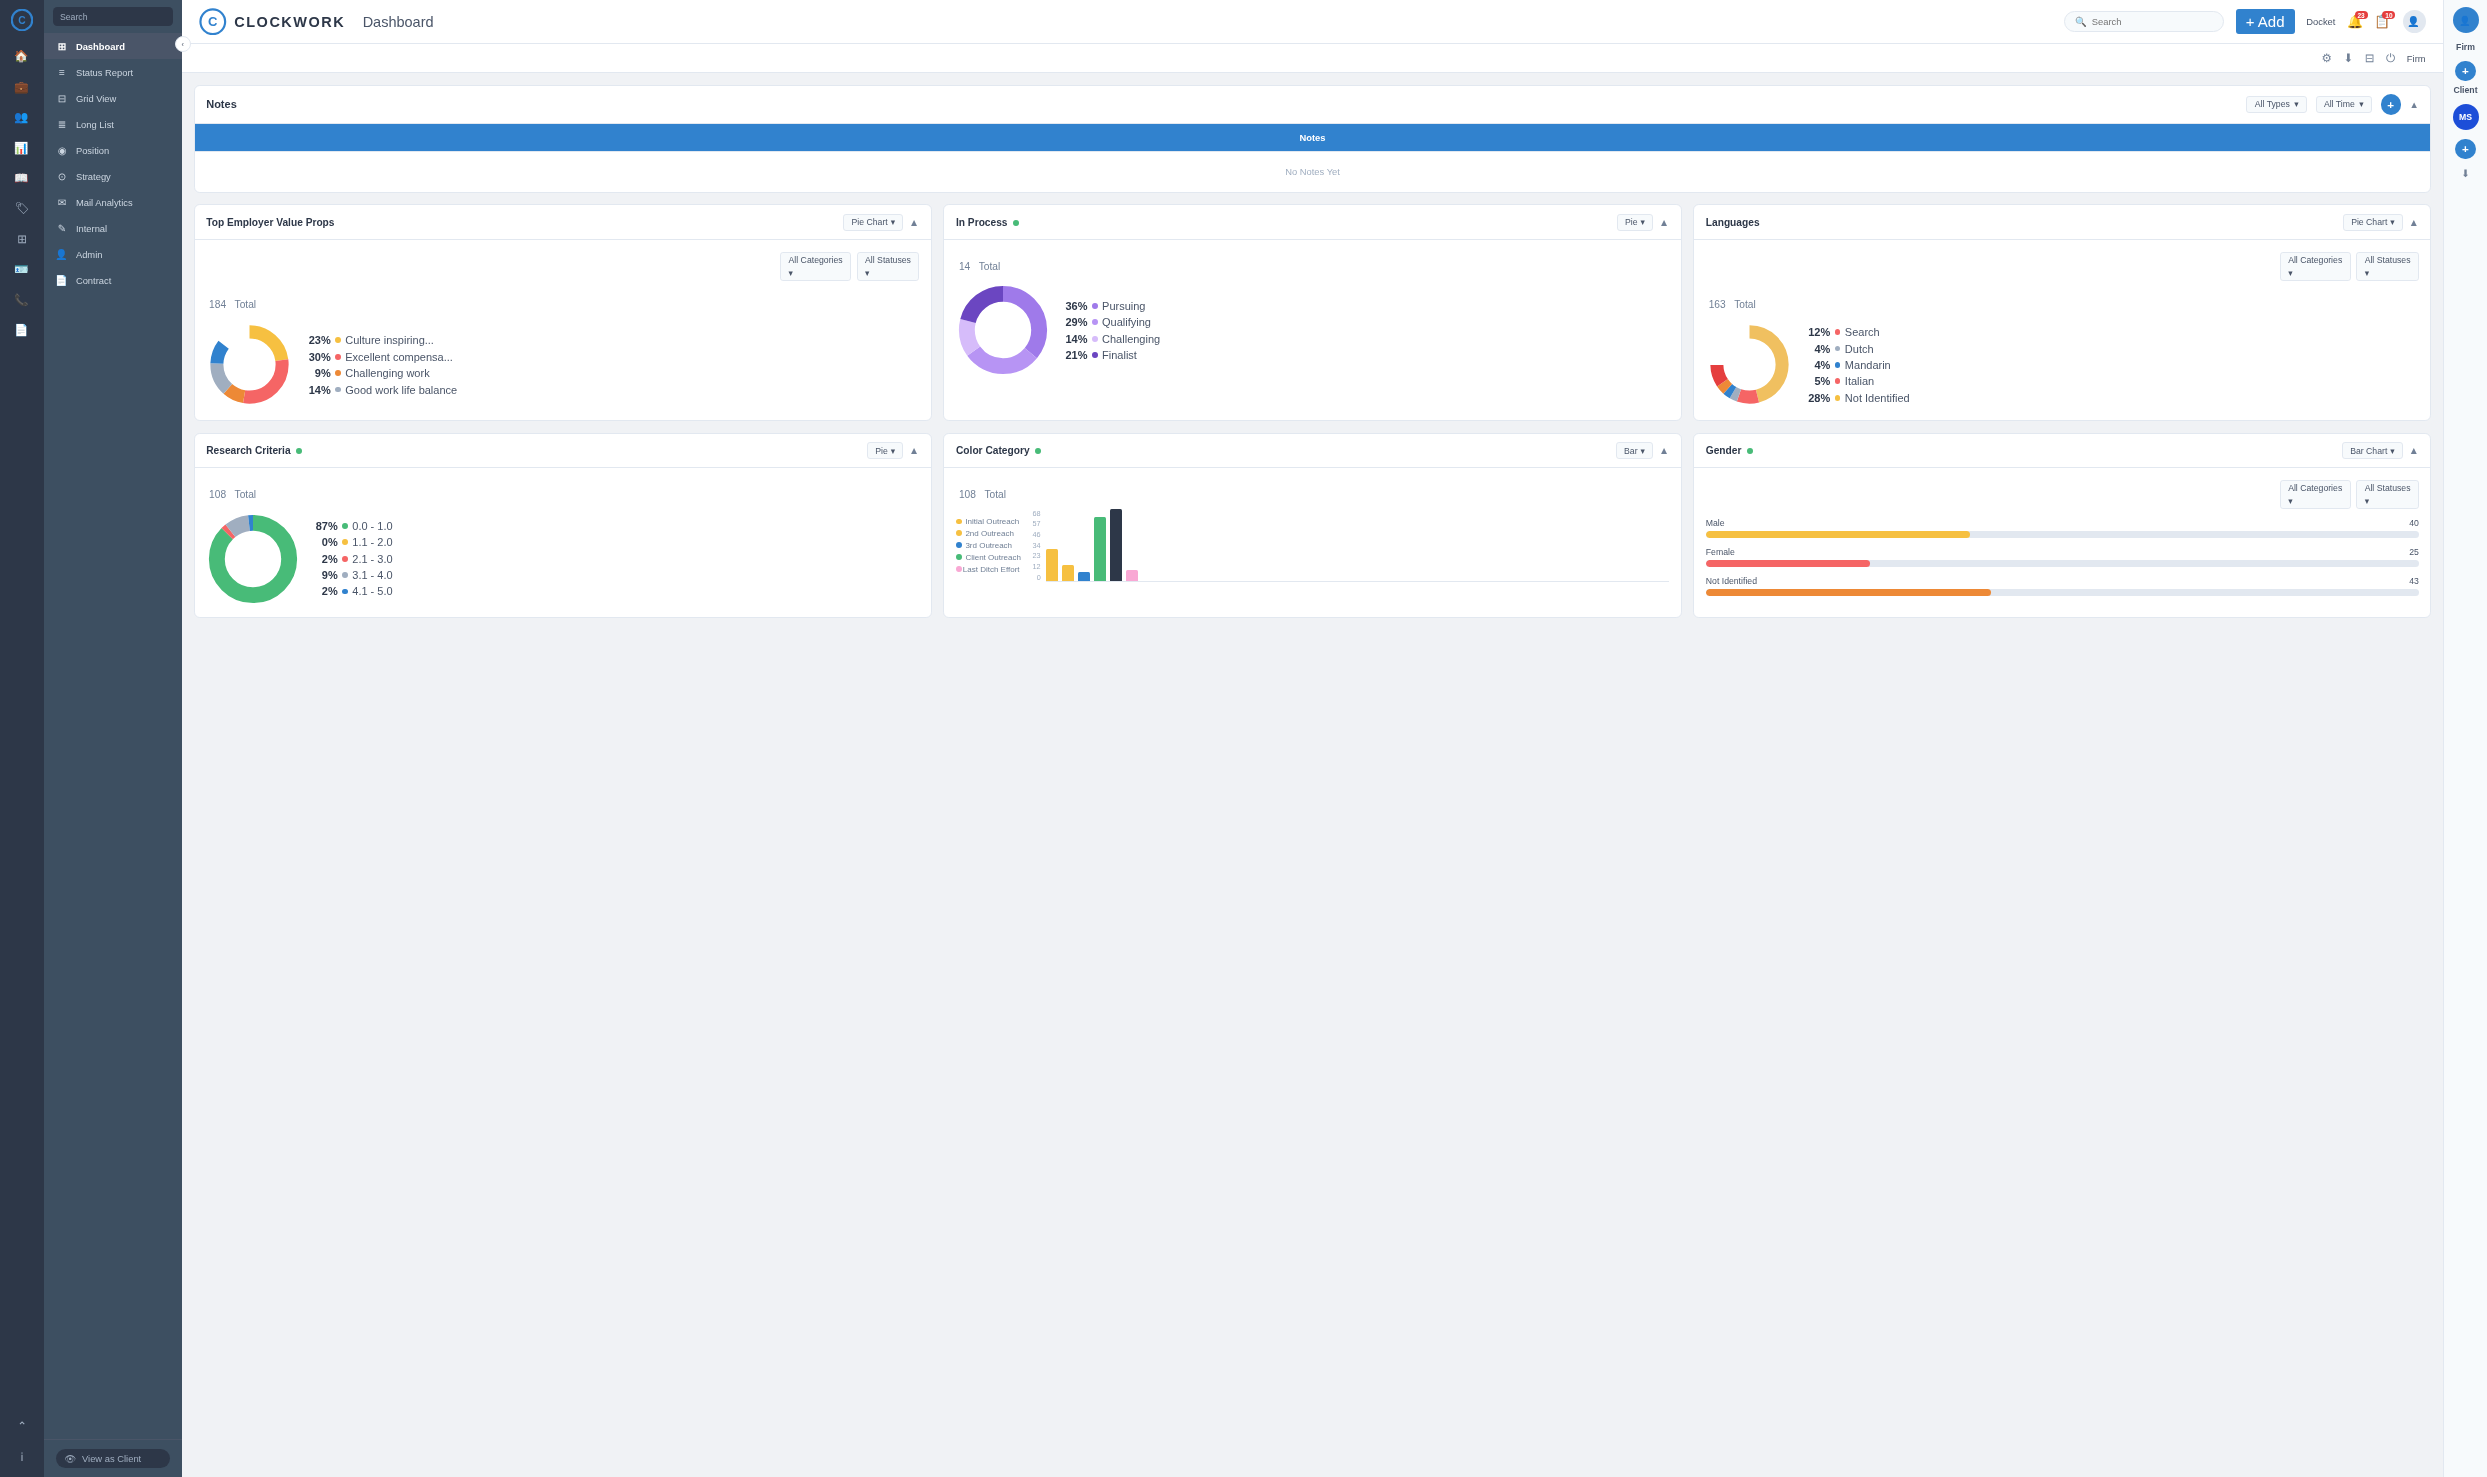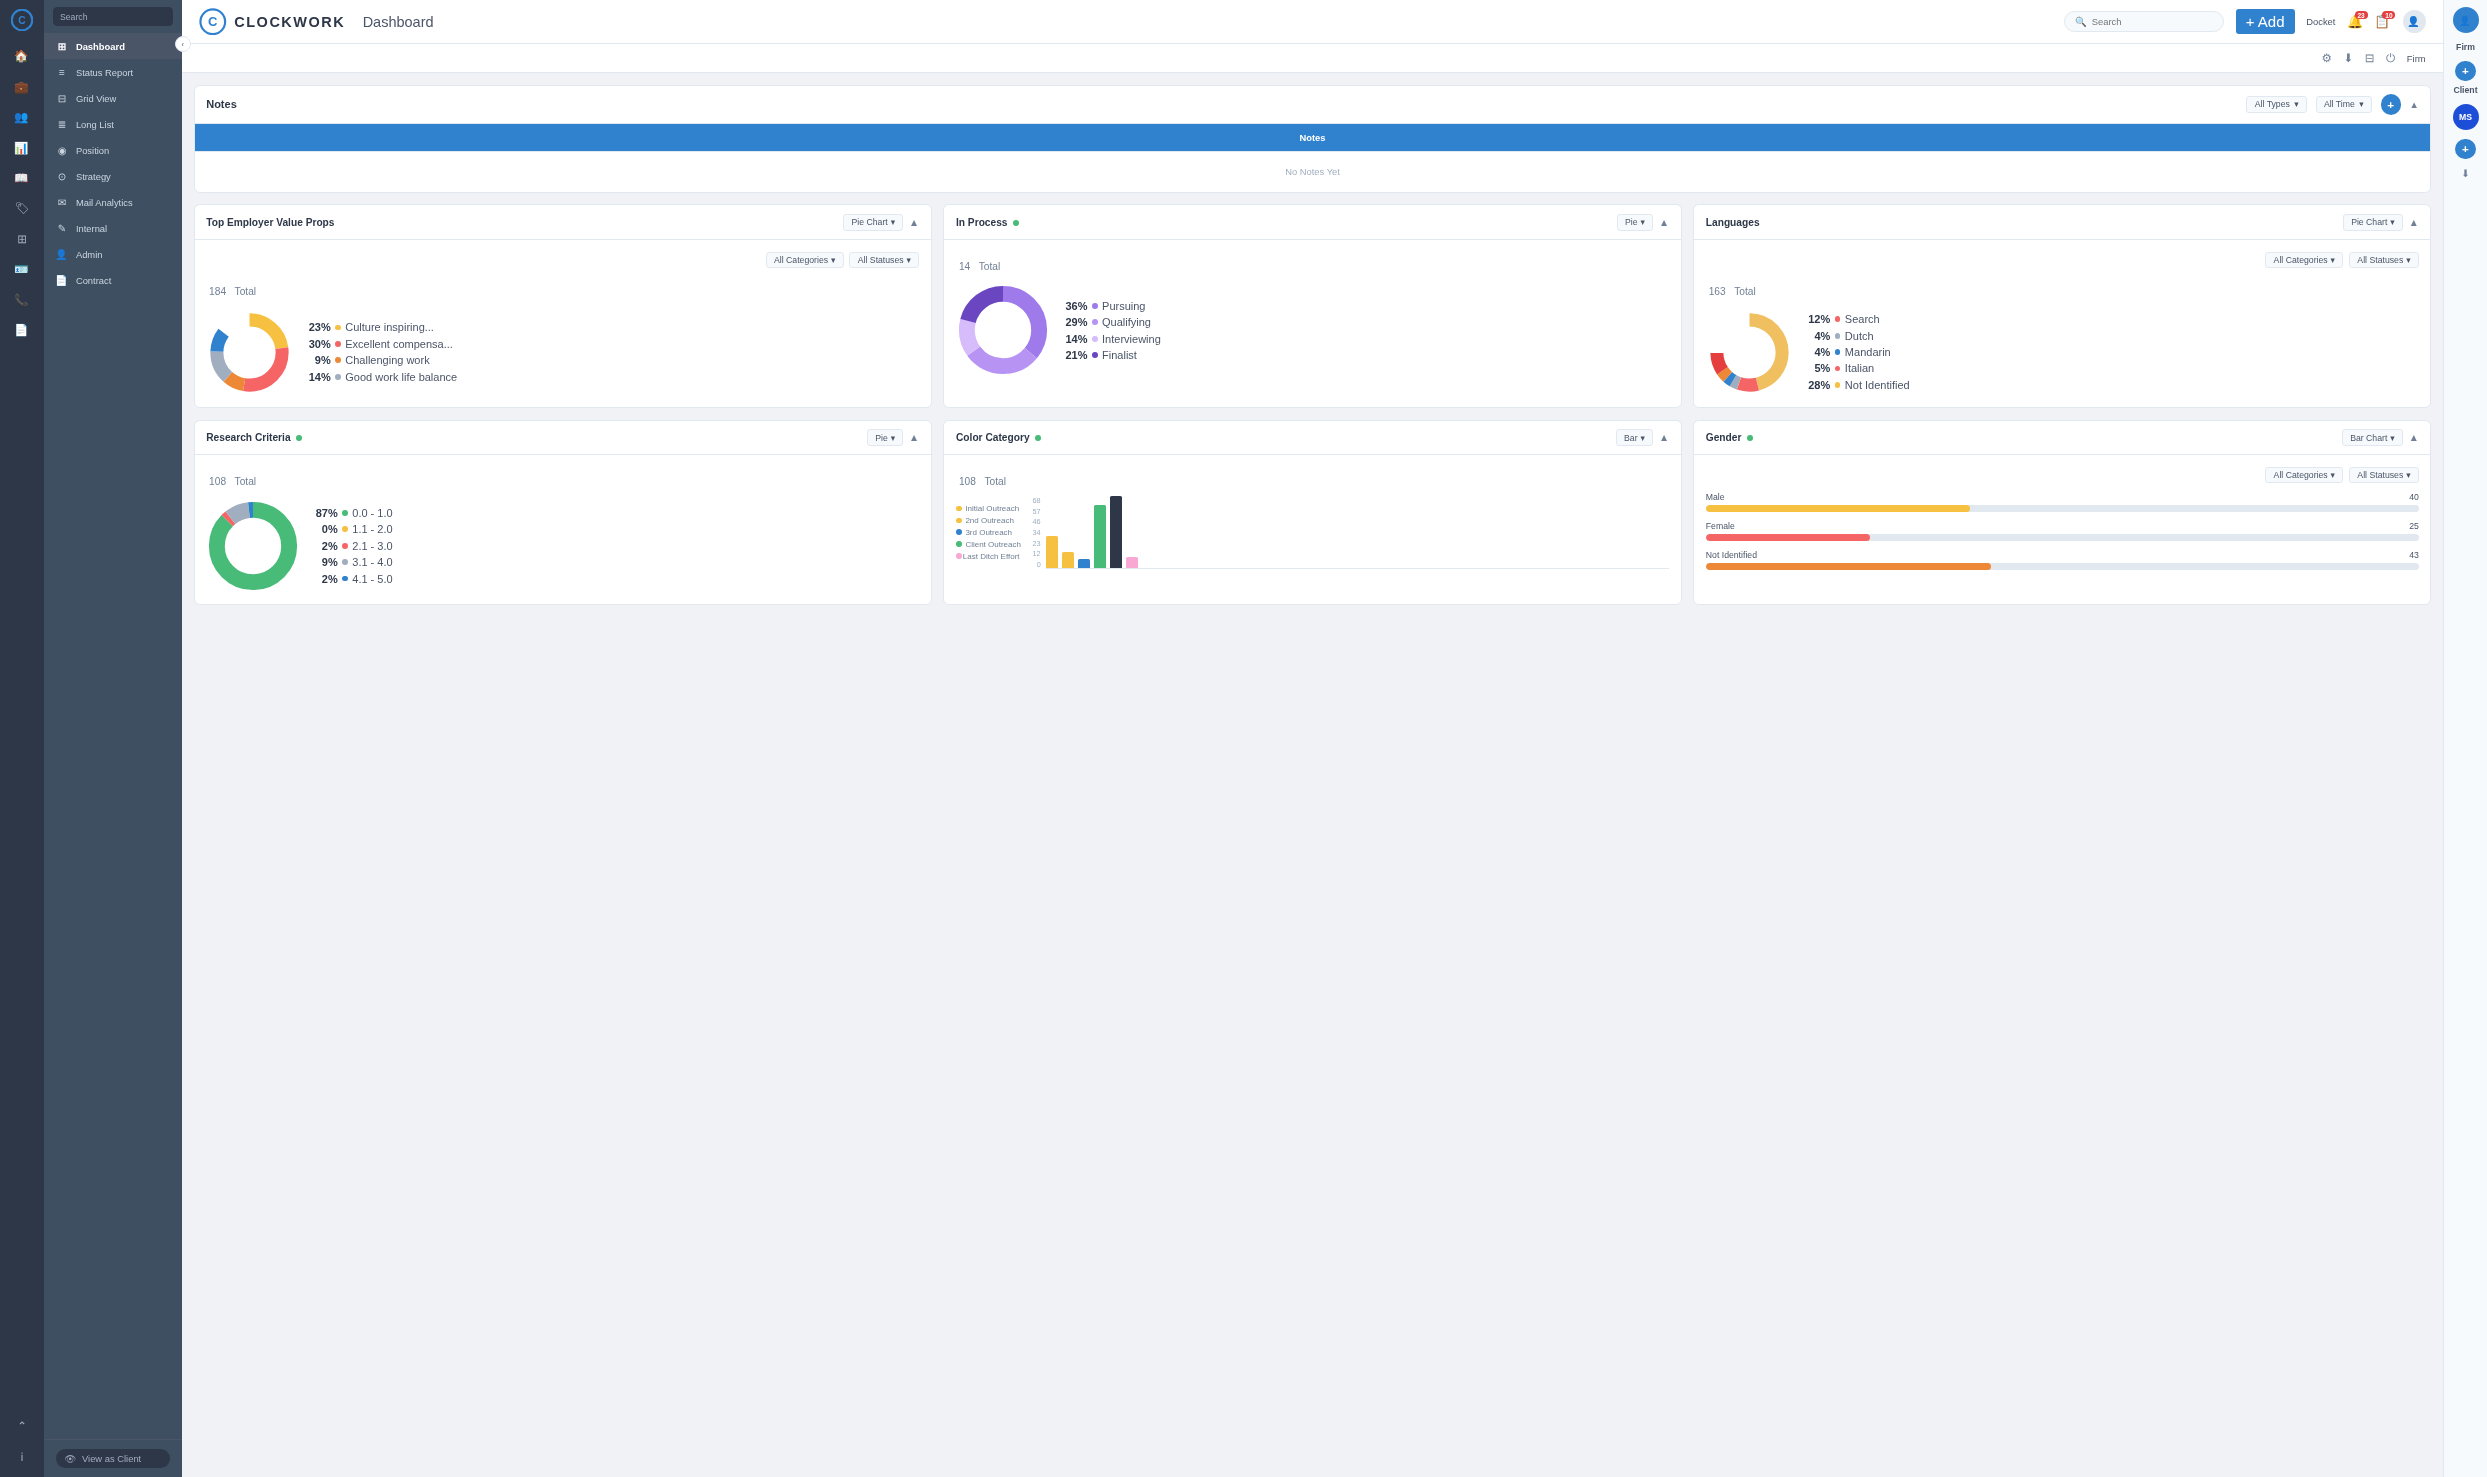--- a/index.html
+++ b/index.html
@@ -68,21 +68,21 @@
     .notes-empty { text-align: center; padding: 14.5px; color: #a0aec0; font-size: 9.4px; }
 
     
     .cards-grid { display: grid; grid-template-columns: 1fr 1fr 1fr; gap: 11.6px; }
 
     
     .card { background: #fff; border-radius: 5.8px; border: 0.7px solid #e2e8f0; overflow: hidden; }
     .card-header { display: flex; align-items: center; padding: 8.7px 11.6px; border-bottom: 0.7px solid #e2e8f0; gap: 5.8px; }
     .card-title { font-size: 10.2px; font-weight: 600; color: #2d3748; flex: 1; }
     .card-chart-type { display: flex; align-items: center; gap: 2.9px; background: #f7fafc; border: 0.7px solid #e2e8f0; border-radius: 2.9px; padding: 2.2px 7.3px; cursor: pointer; font-size: 8.7px; color: #4a5568; }
-    .card-filter { display: flex; align-items: flex-start; gap: 2.9px; background: #f7fafc; border: 0.7px solid #e2e8f0; border-radius: 2.9px; padding: 2.2px 7.3px; cursor: pointer; font-size: 8.7px; color: #4a5568; }
+    .card-filter { display: flex; align-items: flex-start; gap: 2.9px; background: #f7fafc; border: 0.7px solid #e2e8f0; border-radius: 2.9px; padding: 2.2px 7.3px; cursor: pointer; font-size: 8.7px; color: #4a5568; flex-direction: column; }
     .card-collapse { cursor: pointer; color: #718096; font-size: 10.2px; }
     .card-body { padding: 11.6px; }
     .card-total { font-size: 20.3px; font-weight: 700; color: #2d3748; margin-bottom: 8.7px; }
     .card-total span { font-size: 10.2px; color: #718096; font-weight: 400; margin-left: 2.9px; }
     .dot-indicator { width: 5.8px; height: 5.8px; border-radius: 50%; display: inline-block; flex-shrink: 0; }
     .chart-legend { display: flex; flex-direction: column; gap: 4.4px; font-size: 11px; }
     .legend-item { display: flex; align-items: center; gap: 4.4px; }
     .legend-pct { font-weight: 600; color: #2d3748; min-width: 23px; text-align: right; }
     .legend-label { color: #4a5568; flex: 1; }
 
@@ -340,21 +340,21 @@
                 <span class="legend-label">Pursuing</span>
               </div>
               <div class="legend-item">
                 <span class="legend-pct">29%</span>
                 <span class="dot-indicator" style="background:#b794f4"></span>
                 <span class="legend-label">Qualifying</span>
               </div>
               <div class="legend-item">
                 <span class="legend-pct">14%</span>
                 <span class="dot-indicator" style="background:#d6bcfa"></span>
-                <span class="legend-label">Interviewing</span>
+                <span class="legend-label">Challenging</span>
               </div>
               <div class="legend-item">
                 <span class="legend-pct">21%</span>
                 <span class="dot-indicator" style="background:#6b46c1"></span>
                 <span class="legend-label">Finalist</span>
               </div>
             </div>
           </div>
         </div>
       </div>

